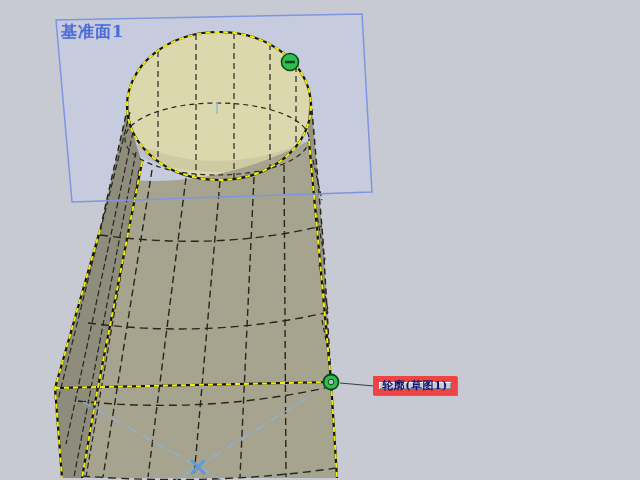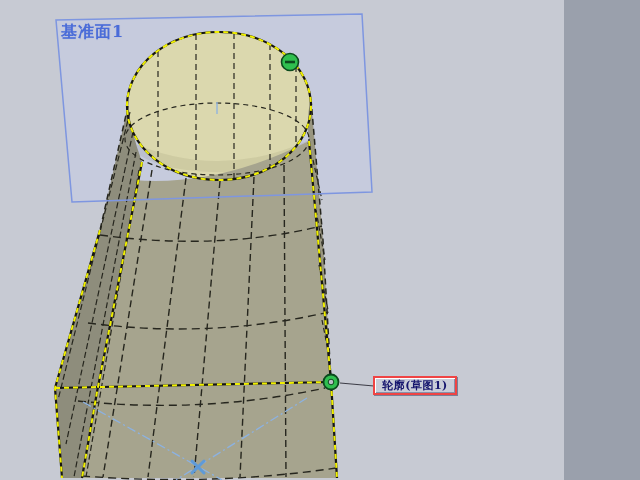--- a/index.html
+++ b/index.html
@@ -1,23 +1,23 @@
 <!DOCTYPE html>
 <html><head>
 <meta charset="utf-8">
 <style>
   html,body{margin:0;padding:0;background:#9aa0ac;}
-  #stage{position:relative;width:564px;height:480px;overflow:hidden;
+  #stage{position:relative;width:640px;height:480px;overflow:hidden;
          font-family:"DejaVu Sans",sans-serif;background:#fef9c3;}
   #stage svg{position:absolute;left:0;top:0;}
   .plane-label{position:absolute;left:61px;top:22px;
     font:600 16px "DejaVu Serif","DejaVu Sans",serif;color:#4a6cd8;letter-spacing:1px;
     text-shadow:0 0 1px rgba(90,110,220,.35);user-select:none;}
   .callout{position:absolute;left:373px;top:376px;width:84px;height:19px;
-    background:#c9cdd8;border:2px solid #ef4444;
+    background:#c9cdd8;border:6px solid #ef4444;
     box-shadow:inset 1px 1px 0 #ffffff, inset -1px -1px 0 #8890a8, 1px 1px 0 #7a8096;
     display:flex;align-items:center;justify-content:center;
     font:bold 11px "DejaVu Serif","DejaVu Sans",serif;color:#16166e;letter-spacing:.5px;
     box-sizing:border-box;user-select:none;}
 </style>
 </head>
 <body>
 
 <div id="stage">
   <svg width="640" height="480" viewBox="0 0 640 480">

